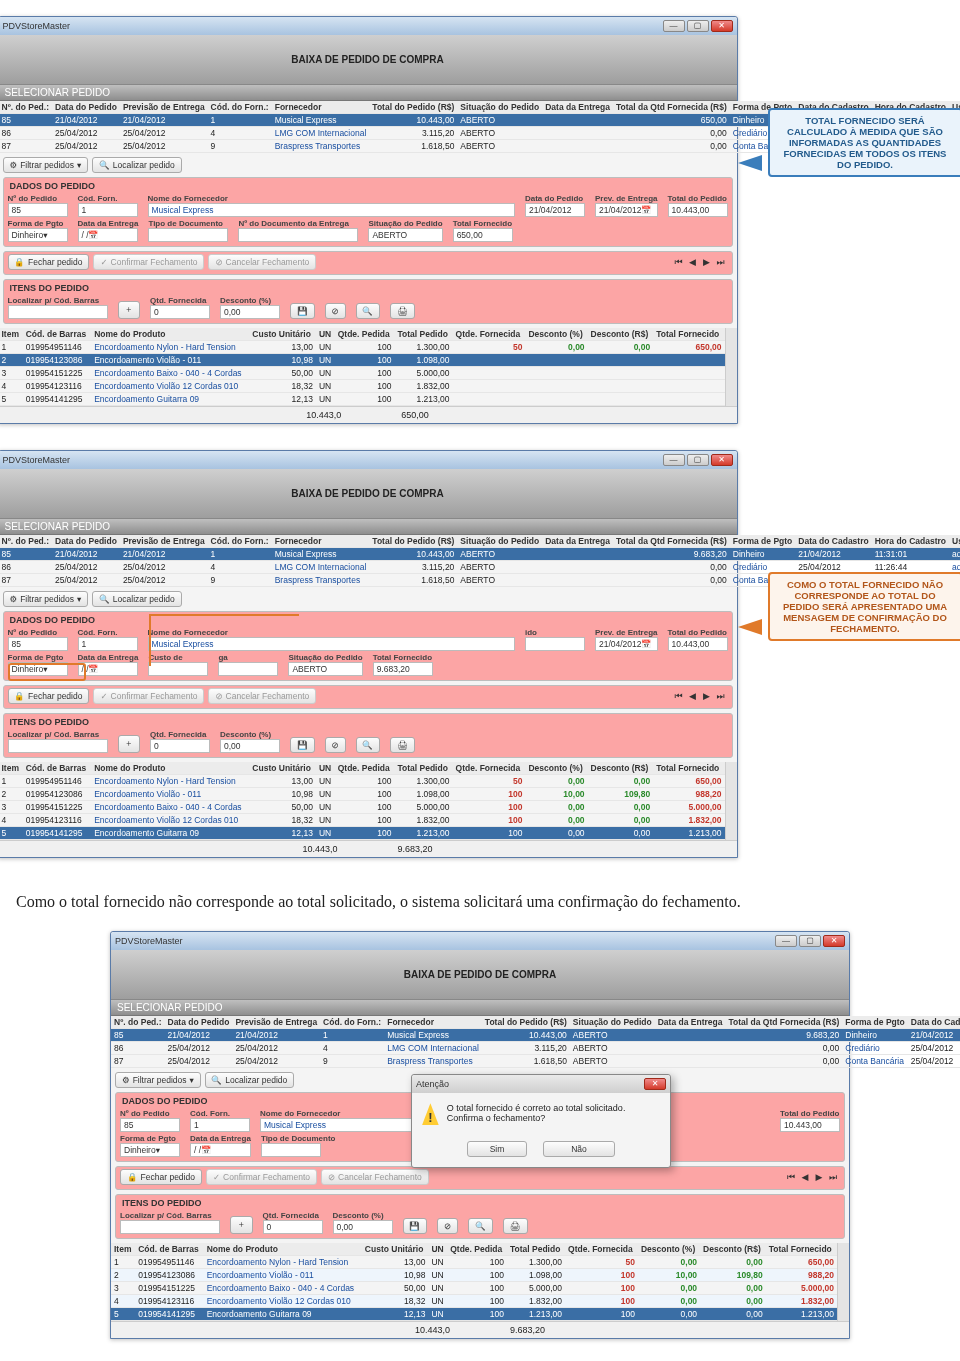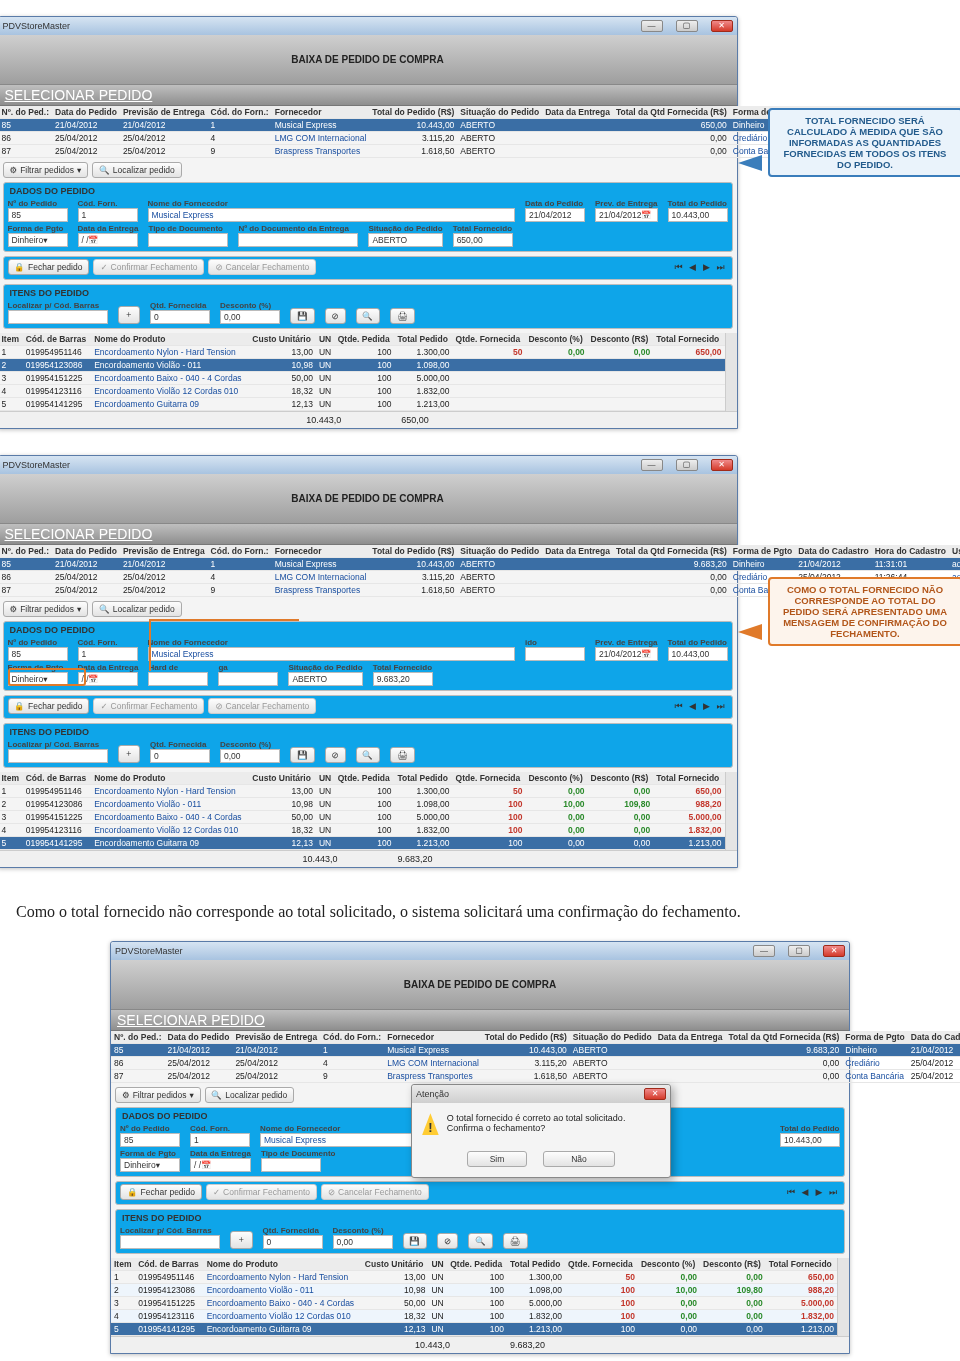--- a/index.html
+++ b/index.html
@@ -22,21 +22,20 @@
   }
   .titlebar {
     background: linear-gradient(#d6e4f2, #a8c3e0);
     height: 18px;
     display: flex;
     align-items: center;
     padding: 0 4px;
     border-radius: 3px 3px 0 0;
     font-size: 9px;
     color: #333;
-    gap: 11px;
   }
   .titlebar .spacer { flex: 1; }
   .winbtn {
     display: inline-block;
     width: 22px; height: 12px;
     margin-left: 2px;
     border-radius: 2px;
     background: linear-gradient(#eee,#ccc);
     border: 1px solid #888;
     font-size: 8px;
@@ -49,24 +48,23 @@
     background: linear-gradient(#cfcfcf,#9e9e9e);
     text-align: center;
     font-weight: bold;
     font-size: 10px;
     padding: 19px 0;
     border-bottom: 1px solid #888;
   }
   .bar {
     background: linear-gradient(#bfbfbf,#8e8e8e);
     color: #fff;
-    font-size: 14px;
+    font-size: 10px;
     padding: 2px 6px;
     border-bottom: 1px solid #777;
-    text-decoration: underline;
   }
   .grid {
     font-size: 8.5px;
     border-collapse: collapse;
     width: 100%;
   }
   .grid th, .grid td {
     border-bottom: 1px solid #e6e6e6;
     padding: 1px 3px;
     text-align: left;
@@ -79,21 +77,21 @@
   }
   .grid .num { text-align: right; }
   .rowsel td { background: #3a6ea5; color: #fff; }
   .rowalt td { background: #eef5fc; }
   .rowlink td a, .linkcell { color: #1a4fa0; text-decoration: none; }
   .section {
     border: 1px solid #bdbdbd;
     border-radius: 3px;
     margin: 4px;
     padding: 2px 4px 4px 4px;
-    background: #0ea5e9;
+    background: #fca5a5;
   }
   .section-hdr {
     font-weight: bold;
     font-size: 9px;
     padding: 1px 2px;
     color: #333;
   }
   .fieldrow { display: flex; flex-wrap: wrap; gap: 4px 10px; margin-top: 2px; }
   .fld { display: flex; flex-direction: column; font-size: 8px; color:#333; }
   .fld label { font-weight: bold; color:#444; }
@@ -604,21 +602,21 @@
     <div class="fieldrow">
       <div class="fld">
             <label>Forma de Pgto</label>
             <div class="val"><span>Dinheiro</span> ▾</div>
           </div>
       <div class="fld">
             <label>Data da Entrega</label>
             <div class="val"><span>/ /</span> 📅</div>
           </div>
       <div class="fld">
-            <label>Hard de</label>
+            <label>Custo de</label>
             <div class="val"></div>
           </div>
       <div class="fld">
             <label>ga</label>
             <div class="val" style="width:60px"></div>
           </div>
       <div class="fld">
             <label>Situação do Pedido</label>
             <div class="val">ABERTO</div>
           </div>

